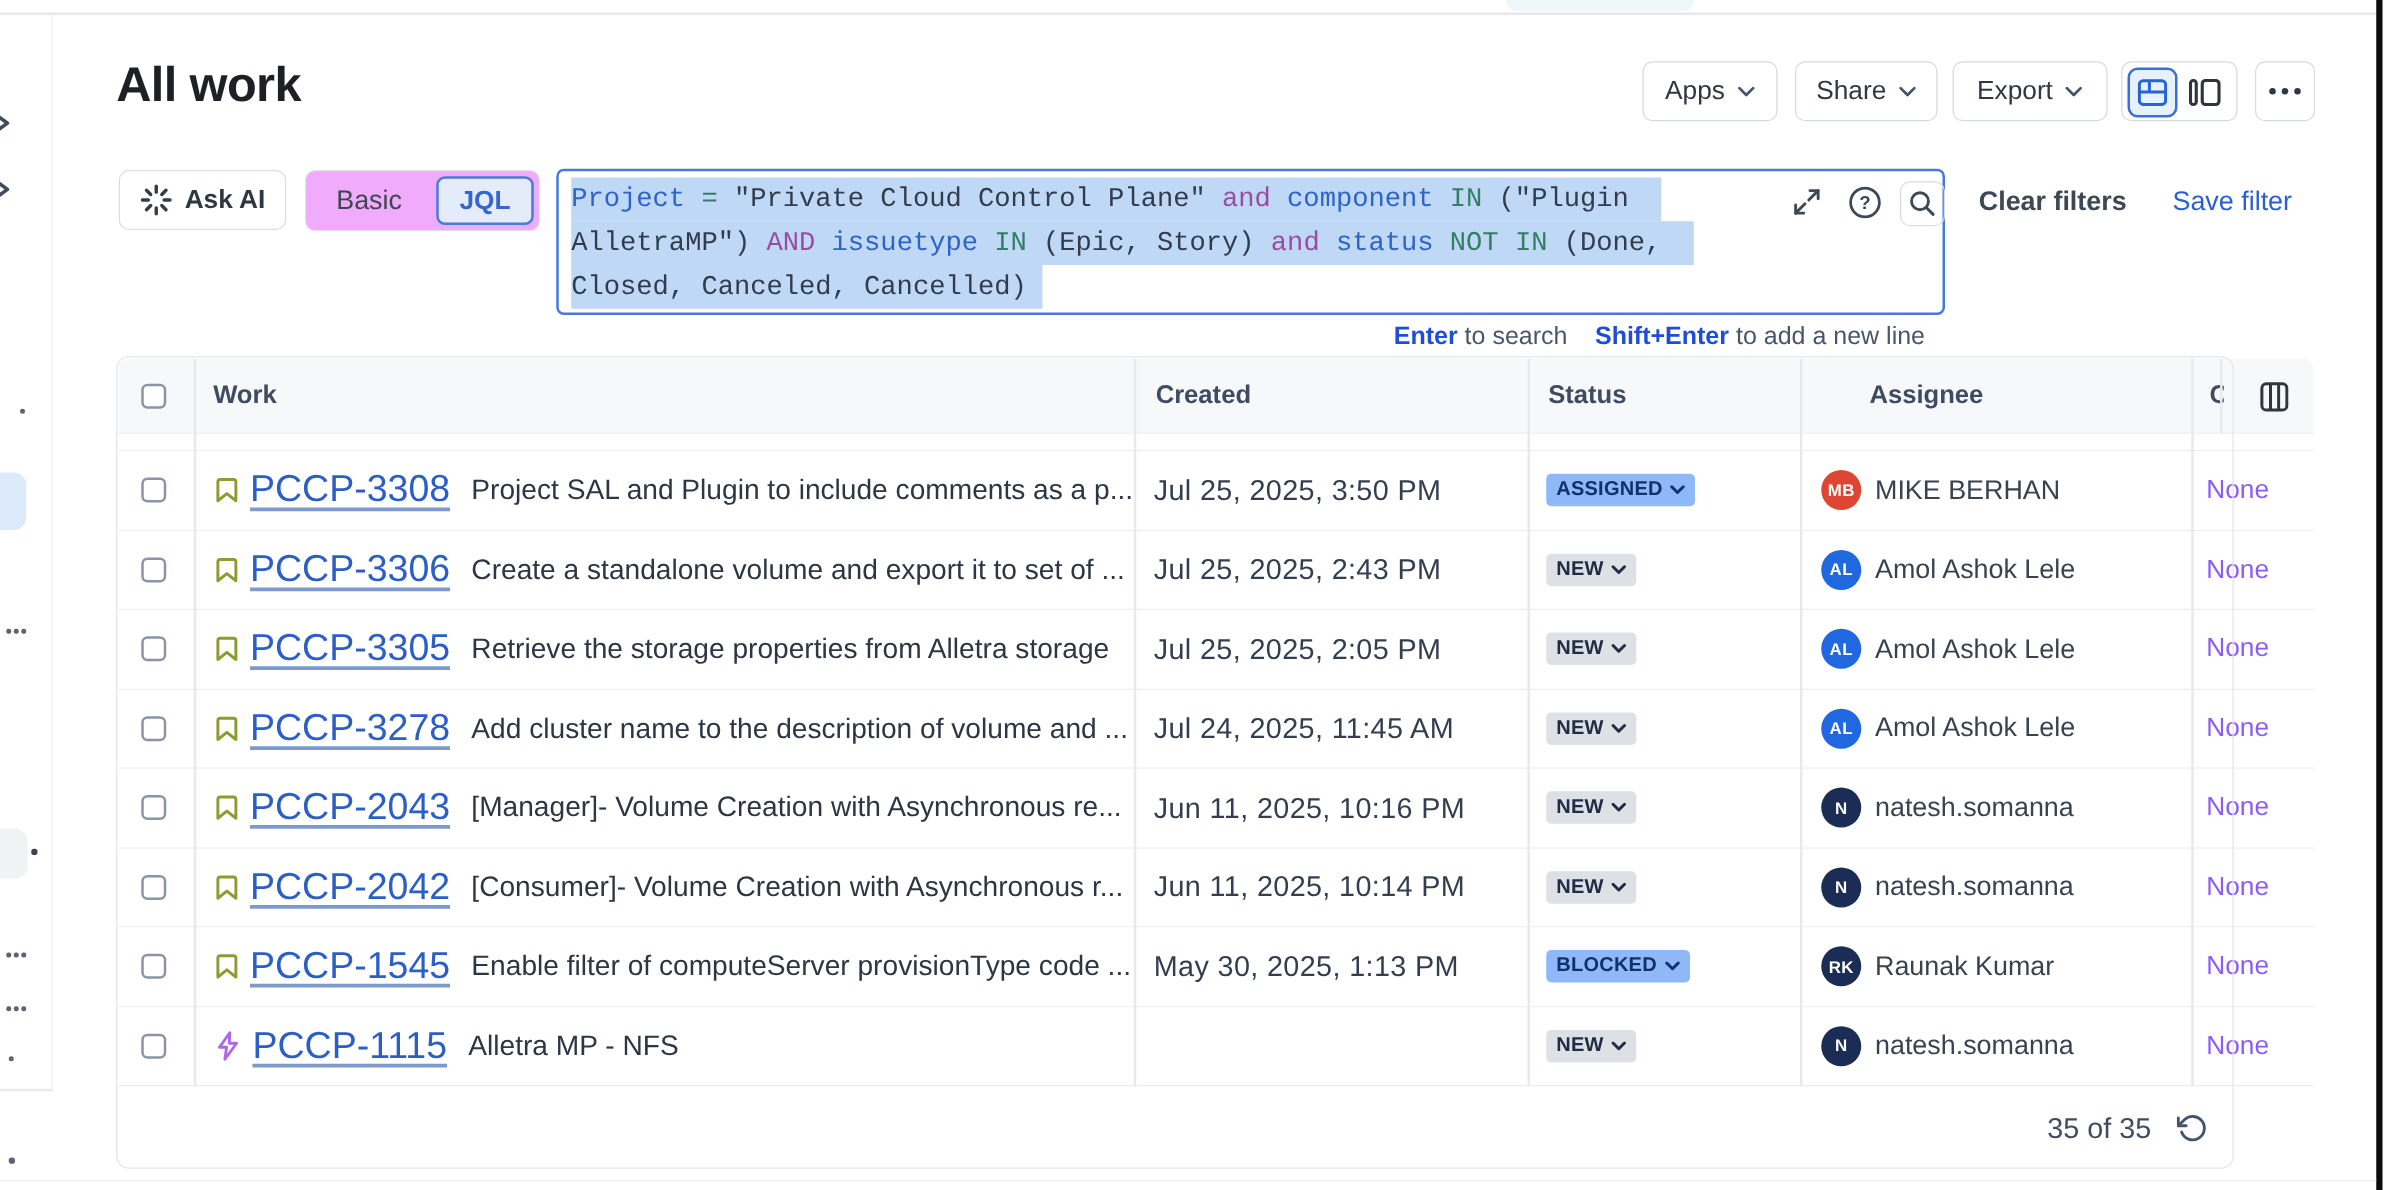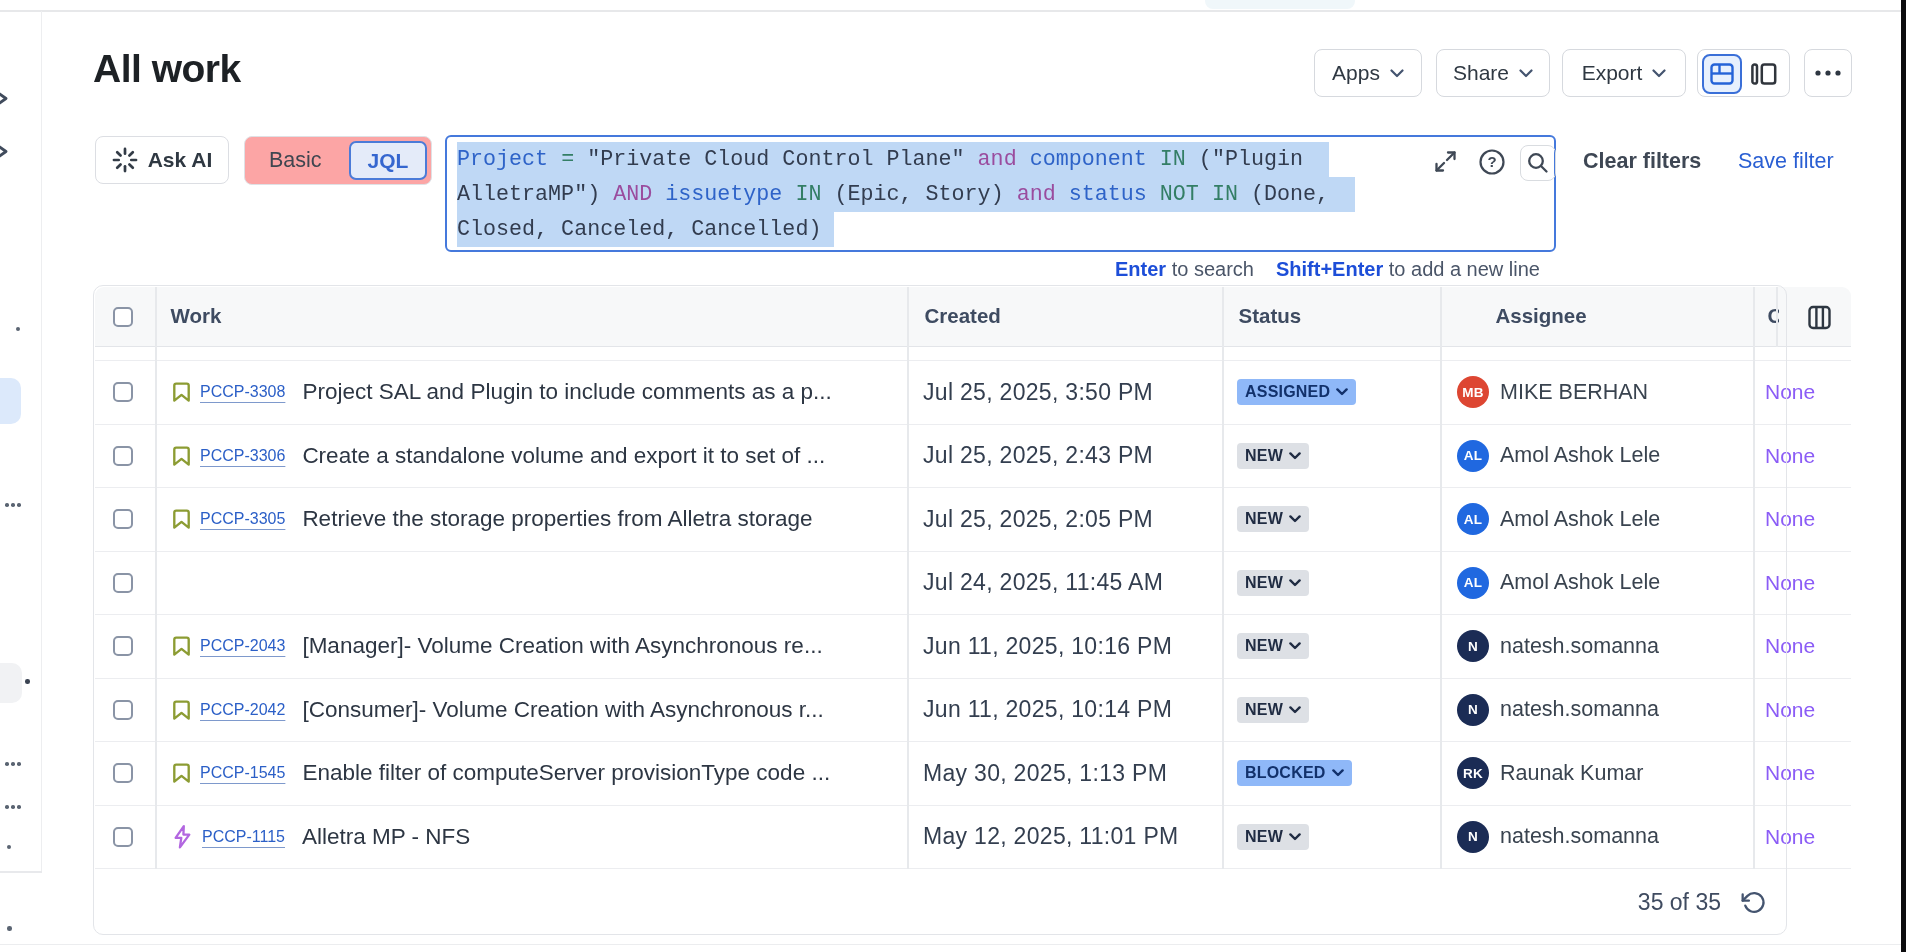--- a/index.html
+++ b/index.html
@@ -14,21 +14,21 @@
 
 #side{left:0;top:11px;width:41px;height:860px;border-right:1.5px solid #EDEEF0}
 #sideb{left:0;top:871px;width:42px;height:1.5px;background:#E8E9EC}
 .sdot{position:absolute;border-radius:50%;background:#5A6472}
 
 #title{left:93px;top:47px;font-size:39px;font-weight:700;color:#1D2125;letter-spacing:-.5px}
 
 .btn{position:absolute;top:49px;height:48px;border:1.5px solid #D6D9DE;border-radius:8px;background:#fff;display:flex;align-items:center;justify-content:center;gap:10px;font-size:21px;font-weight:500;color:#2F3842;box-sizing:border-box}
 
 #askai{position:absolute;left:95px;top:136px;width:134px;height:48px;border:1.5px solid #DCDEE3;border-radius:8px;background:#fff;display:flex;align-items:center;justify-content:center;gap:10px;font-size:21px;font-weight:600;color:#2F3842;box-sizing:border-box}
-#seg{position:absolute;left:244px;top:136px;width:188px;height:49px;border:1.5px solid #DFE1E5;border-radius:8px;background:#fca5a5;box-sizing:border-box}
+#seg{position:absolute;left:244px;top:136px;width:188px;height:49px;border:1.5px solid #DFE1E5;border-radius:8px;background:#f0abfc;box-sizing:border-box}
 #seg .basic{position:absolute;left:24px;top:0;height:100%;display:flex;align-items:center;font-size:21.5px;font-weight:500;color:#3F4650}
 #seg .jql{position:absolute;right:4px;top:4px;bottom:4px;width:78px;border:2.5px solid #4B7BD8;background:#E4EBF9;border-radius:7px;display:flex;align-items:center;justify-content:center;font-size:21px;font-weight:600;color:#3566CF;box-sizing:border-box}
 #jqlbox{position:absolute;left:445px;top:135px;width:1111px;height:117px;border:2.5px solid #4579DC;border-radius:6px;background:#fff;box-sizing:border-box}
 #jqltxt{position:absolute;left:10px;top:4.5px;font-family:"Liberation Mono",monospace;font-size:21.7px;line-height:35.3px;white-space:pre;color:#323C4F}
 #jqltxt .ln{height:35.3px}
 #jqltxt .sel{background:#BFD8F5;display:inline-block;height:100%}
 .jf{color:#2E63C8}.jo{color:#337E65}.jk{color:#9A4C9E}
 .boxico{position:absolute;top:0}
 #srchbtn{position:absolute;left:1073px;top:8px;width:36px;height:36px;border:1.5px solid #D9DCE0;border-radius:8px;box-sizing:border-box;display:flex;align-items:center;justify-content:center}
 #clearf{position:absolute;left:1583px;top:149px;font-size:21.5px;font-weight:700;color:#3E4754}
@@ -41,21 +41,21 @@
 #thead{position:absolute;left:1.5px;top:1.5px;width:1756px;height:60.5px;background:#F7F8F9;border-bottom:1.5px solid #E3E5E9;border-radius:9px 9px 0 0;box-sizing:border-box}
 .vln{position:absolute;top:1.5px;width:1.5px;background:#E7E9EC;height:582px;z-index:2}
 .hl{position:absolute;top:0;height:59px;display:flex;align-items:center;font-size:20.5px;font-weight:700;color:#3E4B61}
 .cbx{width:20px;height:20px;border:2px solid #8A94A6;border-radius:5px;background:#fff;box-sizing:border-box}
 #sliver{position:absolute;left:1.5px;top:62px;width:1756px;height:14px;border-bottom:1.5px solid #ECEDF0;background:#fff;box-sizing:border-box}
 .row{position:absolute;left:1.5px;width:1756px;height:63.5px;border-bottom:1.5px solid #ECEDF0;background:#fff;box-sizing:border-box}
 .row .cb{position:absolute;left:18px;top:50%;margin-top:-10px}
 .cell{position:absolute;top:0;height:62px;display:flex;align-items:center}
 .work{left:77.5px}
 .work svg{margin-right:9px}
-.link{font-size:16px;color:#2B5FC7;text-decoration:underline;text-decoration-color:#7E99CC;text-underline-offset:4.5px;margin-right:17px}
+.link{font-size:30px;color:#2B5FC7;text-decoration:underline;text-decoration-color:#7E99CC;text-underline-offset:4.5px;margin-right:17px}
 .sum{font-size:22.5px;color:#2D3643}
 .created{left:828.5px;font-size:23px;letter-spacing:.3px;color:#333E4F}
 .stat{left:1142.5px}
 .chip{display:inline-flex;align-items:center;gap:6px;height:26px;padding:0 8px;border-radius:4px;font-size:16px;font-weight:700;letter-spacing:.2px}
 .chip.g{background:#DDE0E5;color:#202C43}
 .chip.b{background:#8FB8F8;color:#12316B}
 .asg{left:1362.5px}
 .av{width:32px;height:32px;border-radius:50%;color:#fff;font-size:13.5px;font-weight:700;display:flex;align-items:center;justify-content:center;margin-right:11px;letter-spacing:.3px}
 .nm{font-size:21.5px;color:#39434F}
 .none{left:1670.5px;font-size:21px;color:#8b5cf6}
@@ -260,20 +260,27 @@
     <div class="cell asg">
         <span class="av" style="background:#2068E0">AL</span>
         <span class="nm">Amol Ashok Lele</span>
       </div>
     <div class="cell none">None</div>
   </div>
   <div class="row" style="top:266.5px">
     <div class="cb">
         <div class="cbx"></div>
       </div>
+    <div class="cell work">
+        <svg width="19" height="22" viewBox="0 0 19 22">
+          <path d="M4.2 2.6 h10.6 q1.9 0 1.9 1.9 V19.6 L9.5 13.9 L2.3 19.6 V4.5 q0-1.9 1.9-1.9 Z" fill="none" stroke="#8C9C33" stroke-width="2.35" stroke-linejoin="round"></path>
+        </svg>
+        <span class="link">PCCP-3278</span>
+        <span class="sum">Add cluster name to the description of volume and ...</span>
+      </div>
     <div class="cell created">Jul 24, 2025, 11:45 AM</div>
     <div class="cell stat">
         <span class="chip g">NEW <svg width="12" height="8" viewBox="0 0 12 8">
             <path d="M1.4 1.4 L6 6 L10.6 1.4" fill="none" stroke="#202C43" stroke-width="2.4" stroke-linecap="round" stroke-linejoin="round"></path>
           </svg></span>
       </div>
     <div class="cell asg">
         <span class="av" style="background:#2068E0">AL</span>
         <span class="nm">Amol Ashok Lele</span>
       </div>
@@ -352,21 +359,20 @@
     <div class="cb">
         <div class="cbx"></div>
       </div>
     <div class="cell work">
         <svg width="21" height="26" viewBox="0 0 21 26">
           <path d="M11.8 2.2 L3.6 13.8 h5.7 L7.9 23.4 L17.3 10.6 h-5.9 Z" fill="none" stroke="#B266E0" stroke-width="2.3" stroke-linejoin="round"></path>
         </svg>
         <span class="link">PCCP-1115</span>
         <span class="sum">Alletra MP - NFS</span>
       </div>
-    <div class="cell created">May 12, 2025, 11:01 PM</div>
     <div class="cell stat">
         <span class="chip g">NEW <svg width="12" height="8" viewBox="0 0 12 8">
             <path d="M1.4 1.4 L6 6 L10.6 1.4" fill="none" stroke="#202C43" stroke-width="2.4" stroke-linecap="round" stroke-linejoin="round"></path>
           </svg></span>
       </div>
     <div class="cell asg">
         <span class="av" style="background:#1B2C55">N</span>
         <span class="nm">natesh.somanna</span>
       </div>
     <div class="cell none">None</div>

